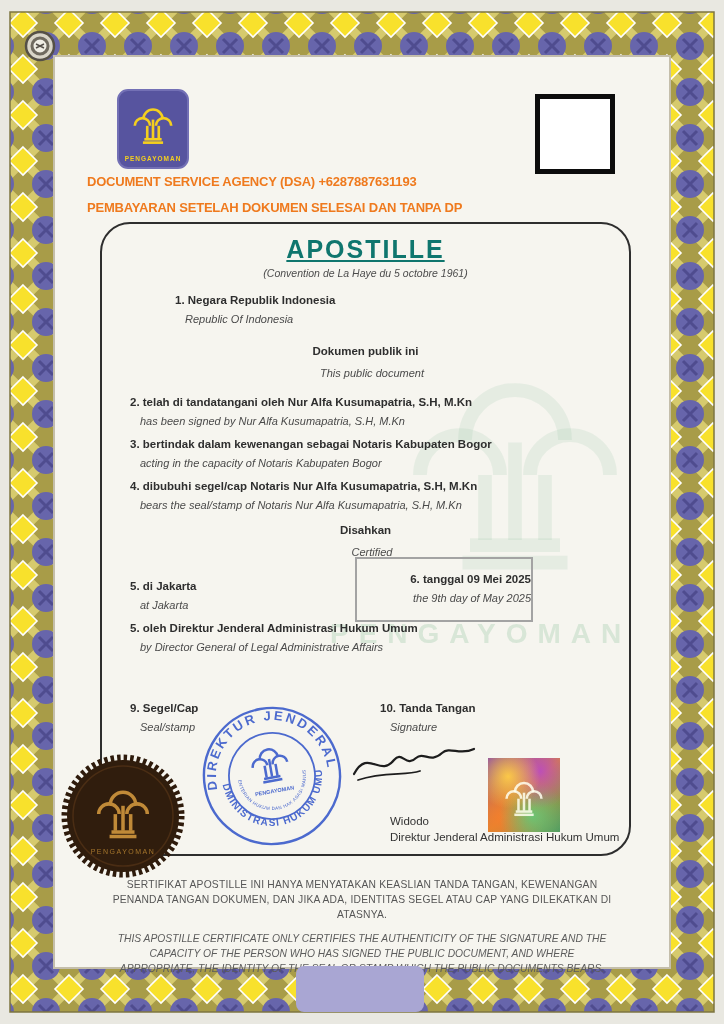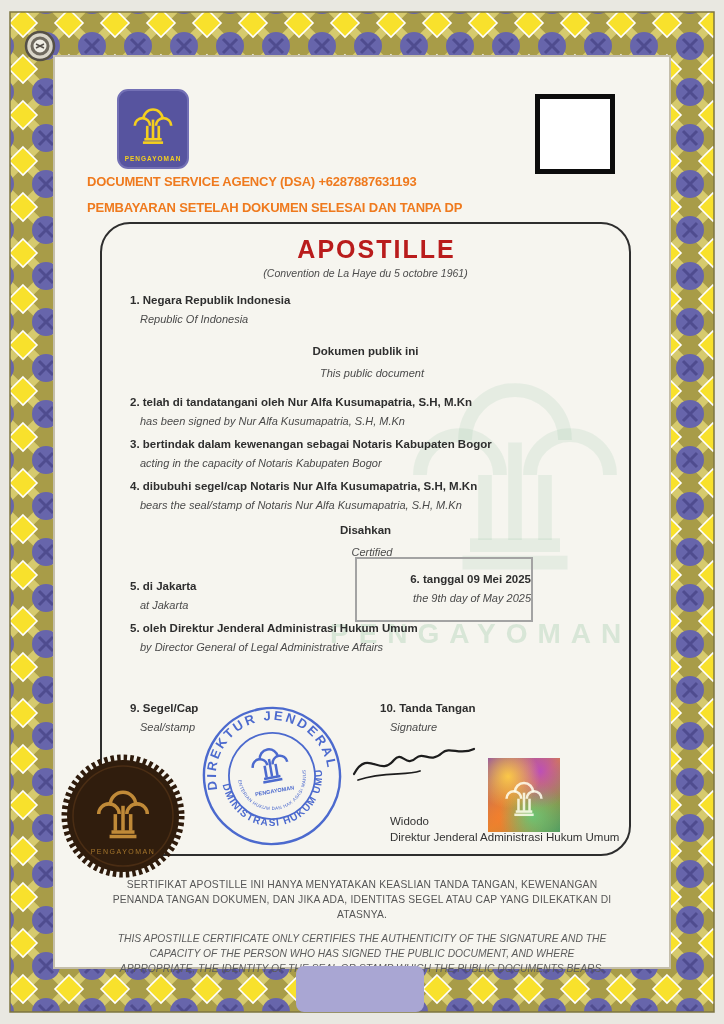--- a/index.html
+++ b/index.html
@@ -22,21 +22,21 @@
   #hdr-text{left:195px;top:94px;width:345px;text-align:center;z-index:4;}
   .hdr-id{font-size:15px;color:#3d3d3d;letter-spacing:.2px;line-height:20px;}
   .hdr-en{font-size:12px;color:#757575;line-height:15px;}
   #qr-redact{left:535px;top:94px;width:70px;height:70px;background:#ffffff;border:5px solid #0c0c0c;z-index:4;}
 
   
   #promo{left:87px;top:169px;z-index:5;font-weight:bold;font-size:13px;line-height:26px;letter-spacing:-.2px;}
 
   
   #cert{left:100px;top:222px;width:527px;height:630px;border:2px solid #2e2e2e;border-radius:30px;z-index:4;}
-  #cert-title{position:absolute;left:11px;top:11px;width:100%;text-align:center;font-size:25px;font-weight:bold;letter-spacing:2px;color:#b91c1c;}
+  #cert-title{position:absolute;left:0;top:11px;width:100%;text-align:center;font-size:25px;font-weight:bold;letter-spacing:2px;color:#0f766e;text-decoration:underline;}
   #cert-sub{position:absolute;left:0;top:43px;width:100%;text-align:center;font-size:10.5px;font-style:italic;color:#4c4c4c;}
 
   .item{position:absolute;left:28px;}
   .l1{font-size:11.5px;font-weight:bold;color:#2e2e2e;}
   .l2{font-size:11px;font-style:italic;color:#4a4a4a;margin-left:10px;margin-top:7px;}
   .centerblk{position:absolute;left:0;width:100%;text-align:center;}
   .centerblk .l2{margin-left:0;margin-top:10px;padding-left:13px;}
 
   #date-box{position:absolute;left:253px;top:333px;width:174px;height:61px;border:2px solid #a3a3a3;text-align:right;}
   #date-box .l1{margin:14px 0 0 16px;}
@@ -134,21 +134,21 @@
 
   <div id="promo" class="abs" style="color:#ef7a1e;">
     <div>DOCUMENT SERVICE AGENCY (DSA) +6287887631193</div>
     <div>PEMBAYARAN SETELAH DOKUMEN SELESAI DAN TANPA DP</div>
   </div>
 
   <div id="cert" class="abs">
     <div id="cert-title">APOSTILLE</div>
     <div id="cert-sub">(Convention de La Haye du 5 octobre 1961)</div>
 
-    <div class="item" style="top:70px;">
+    <div class="item" style="top:70px;margin-left:45px;">
       <div class="l1">1. Negara Republik Indonesia</div>
       <div class="l2">Republic Of Indonesia</div>
     </div>
 
     <div class="centerblk" style="top:121px;">
       <div class="l1">Dokumen publik ini</div>
       <div class="l2">This public document</div>
     </div>
 
     <div class="item" style="top:172px;">

